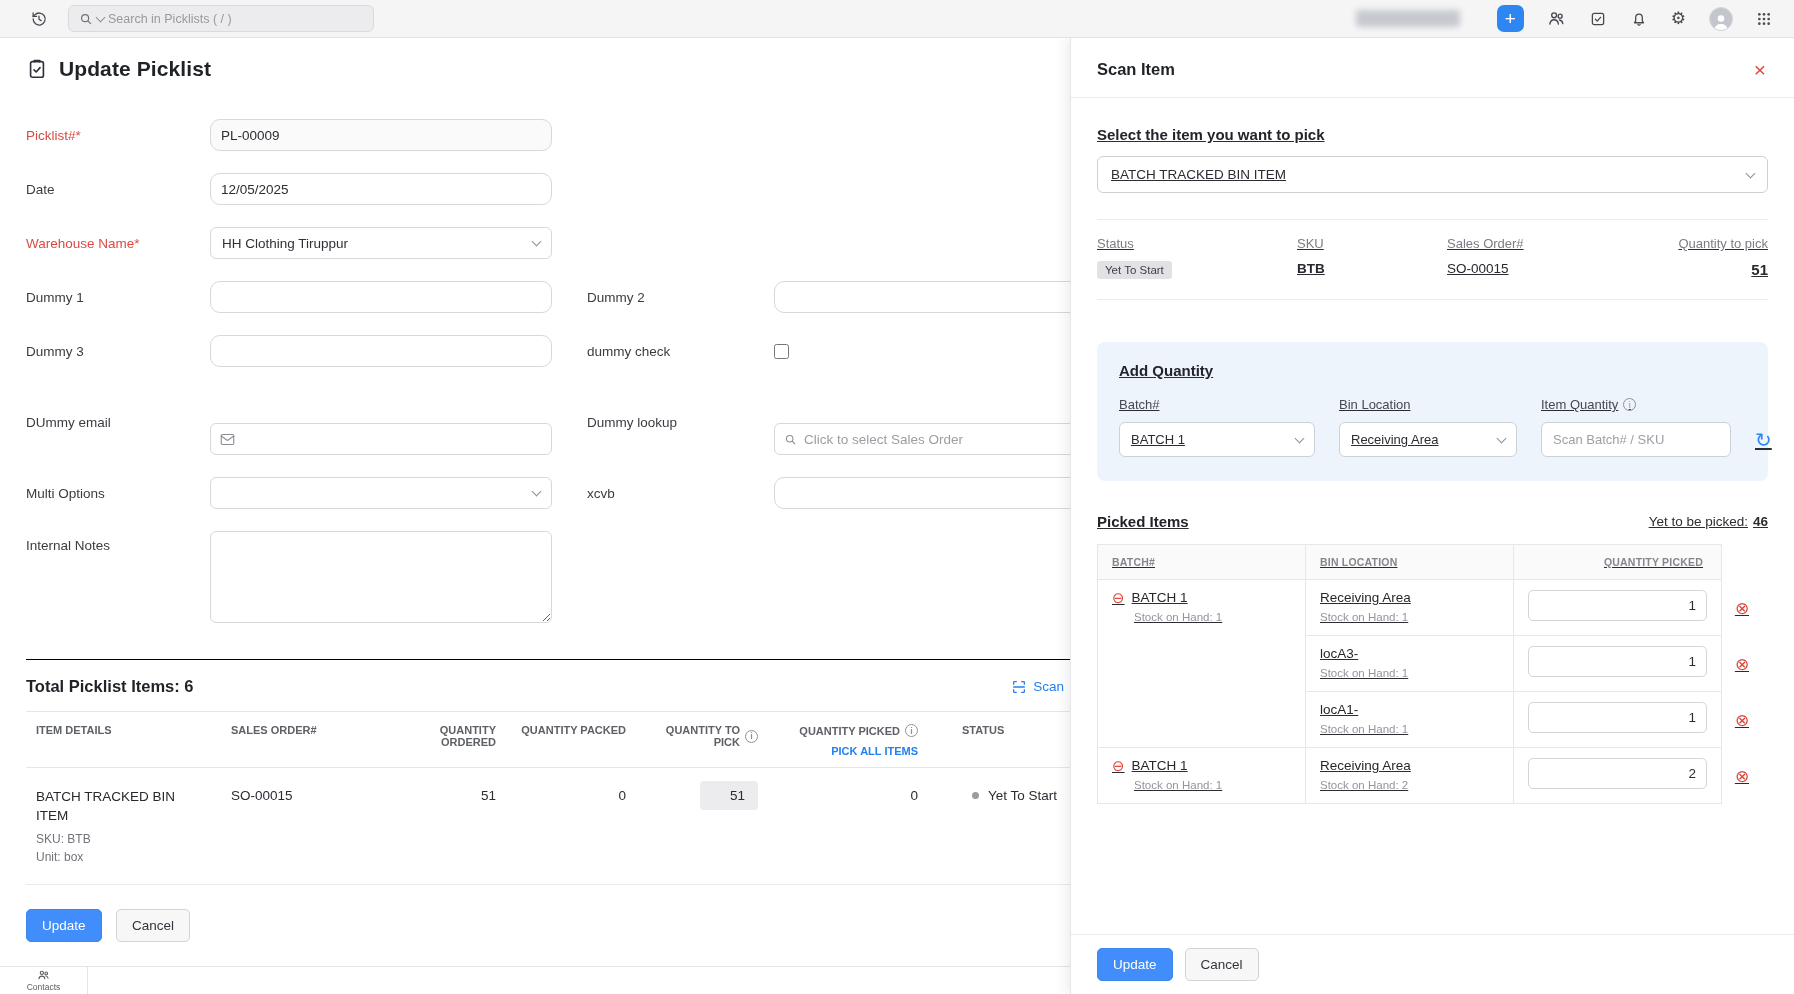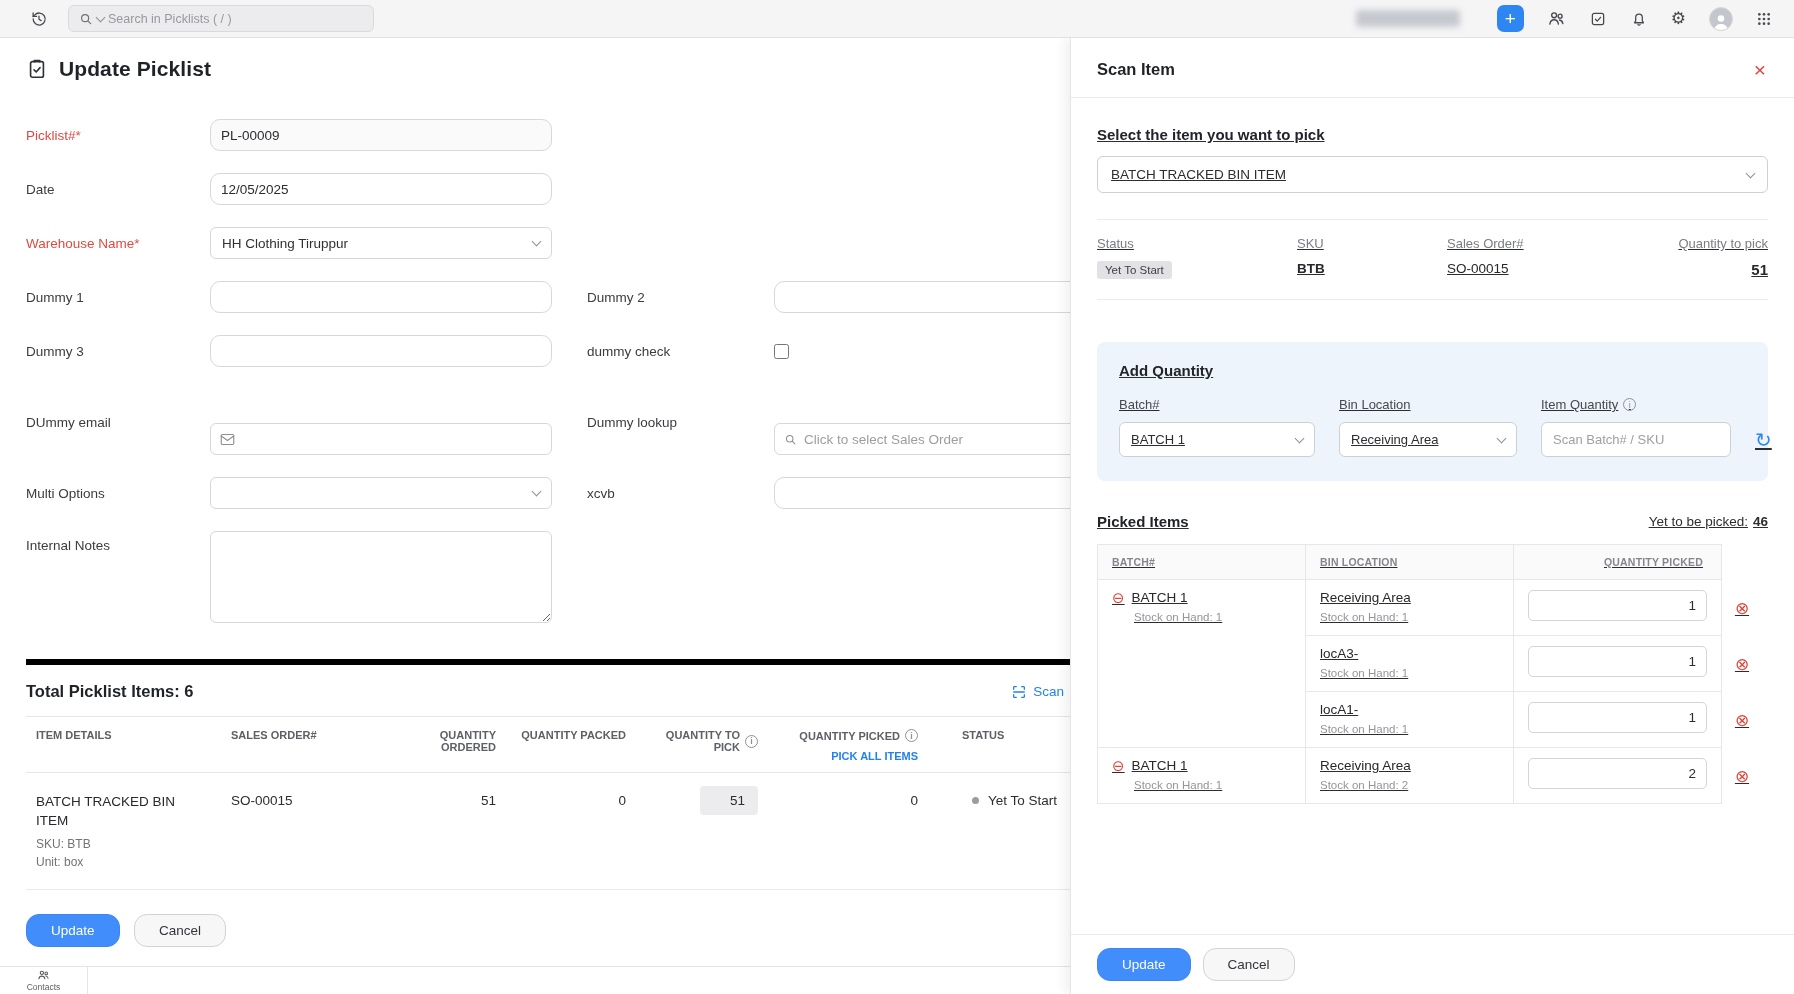--- a/index.html
+++ b/index.html
@@ -63,21 +63,21 @@
   .selectbox .val { flex:1; }
   .iconfield {
     width:342px; height:32px; border:1px solid #d7d7dc; border-radius:6px; background:#fff;
     display:flex; align-items:center; padding:0 9px; gap:7px;margin-top:34px;
   }
   .iconfield input { border:none; outline:none; flex:1; font-size:13.5px; background:transparent; }
   .iconfield input::placeholder { color:#9b9da3; }
   textarea.notes { width:342px; height:92px; border:1px solid #d7d7dc; border-radius:6px; padding:8px 10px; font-size:13.5px; resize:both; outline:none; }
   .cb { width:15px; height:15px; accent-color:#fff; }
 
-  .items-section { margin-top:36px; border-top:6px solid #000000; padding-top:17px; }
+  .items-section { margin-top:36px; border-top:1px solid #000000; padding-top:17px; }
   .items-head { width:1038px; display:flex; justify-content:space-between; align-items:center; }
   .items-title { font-size:16.5px; font-weight:700; color:#1f2227; }
   .scan-link { display:flex; align-items:center; gap:6px; color:#2381ef; font-size:13.5px; cursor:pointer; }
 
   table.items { border-collapse:collapse; margin-top:15px; table-layout:fixed; }
   table.items th {
     border-top:1px solid #e6e6e9; border-bottom:1px solid #e6e6e9;
     font-size:11px; font-weight:700; color:#5d6066; text-align:left;
     padding:12px 10px 10px; vertical-align:top; height:50px;
   }
@@ -85,21 +85,21 @@
   table.items td { padding:20px 10px; vertical-align:top; font-size:13.5px; border-bottom:1px solid #e9e9ec; color:#2b2d33; }
   .th-inline { display:inline-flex; align-items:center; gap:5px; justify-content:flex-end; }
   .pickall { color:#2381ef; font-size:11px; font-weight:700; margin-top:8px; text-align:right; cursor:pointer; }
   .item-name { color:#27292f; line-height:1.4; }
   .item-sub { font-size:12px; color:#707379; margin-top:6px; }
   .item-sub + .item-sub { margin-top:4px; }
   .qty-box { display:inline-block; background:#ececef; border-radius:4px; padding:7px 13px; min-width:58px; text-align:right; }
   .status-cell { display:flex; align-items:center; gap:9px; padding-left:34px; }
   .dot { width:7px; height:7px; border-radius:50%; background:#9a9ca3; flex:none; }
 
-  .btn { border-radius:13px; font-size:13.5px; padding:8px 24px; border:1px solid transparent; }
+  .btn { border-radius:5px; font-size:13.5px; padding:8px 15px; border:1px solid transparent; }
   .btn.primary { background:#408dfb; color:#fff; border-color:#3c86ef; }
   .btn.secondary { background:#f7f7f8; color:#33353b; border-color:#d2d2d7; margin-left:10px; }
   .main-actions { margin-top:24px; }
 
   .bottom-divider { position:absolute; left:0; bottom:27px; width:1070px; border-top:1px solid #e5e5e8; z-index:0; }
   .dock-item {
     position:absolute; left:0; bottom:0; width:88px; height:27px; border-right:1px solid #e5e5e8;
     display:flex; flex-direction:column; align-items:center; justify-content:flex-start; padding-top:2px;
     color:#5c5e64; cursor:pointer; z-index:0;
   }

